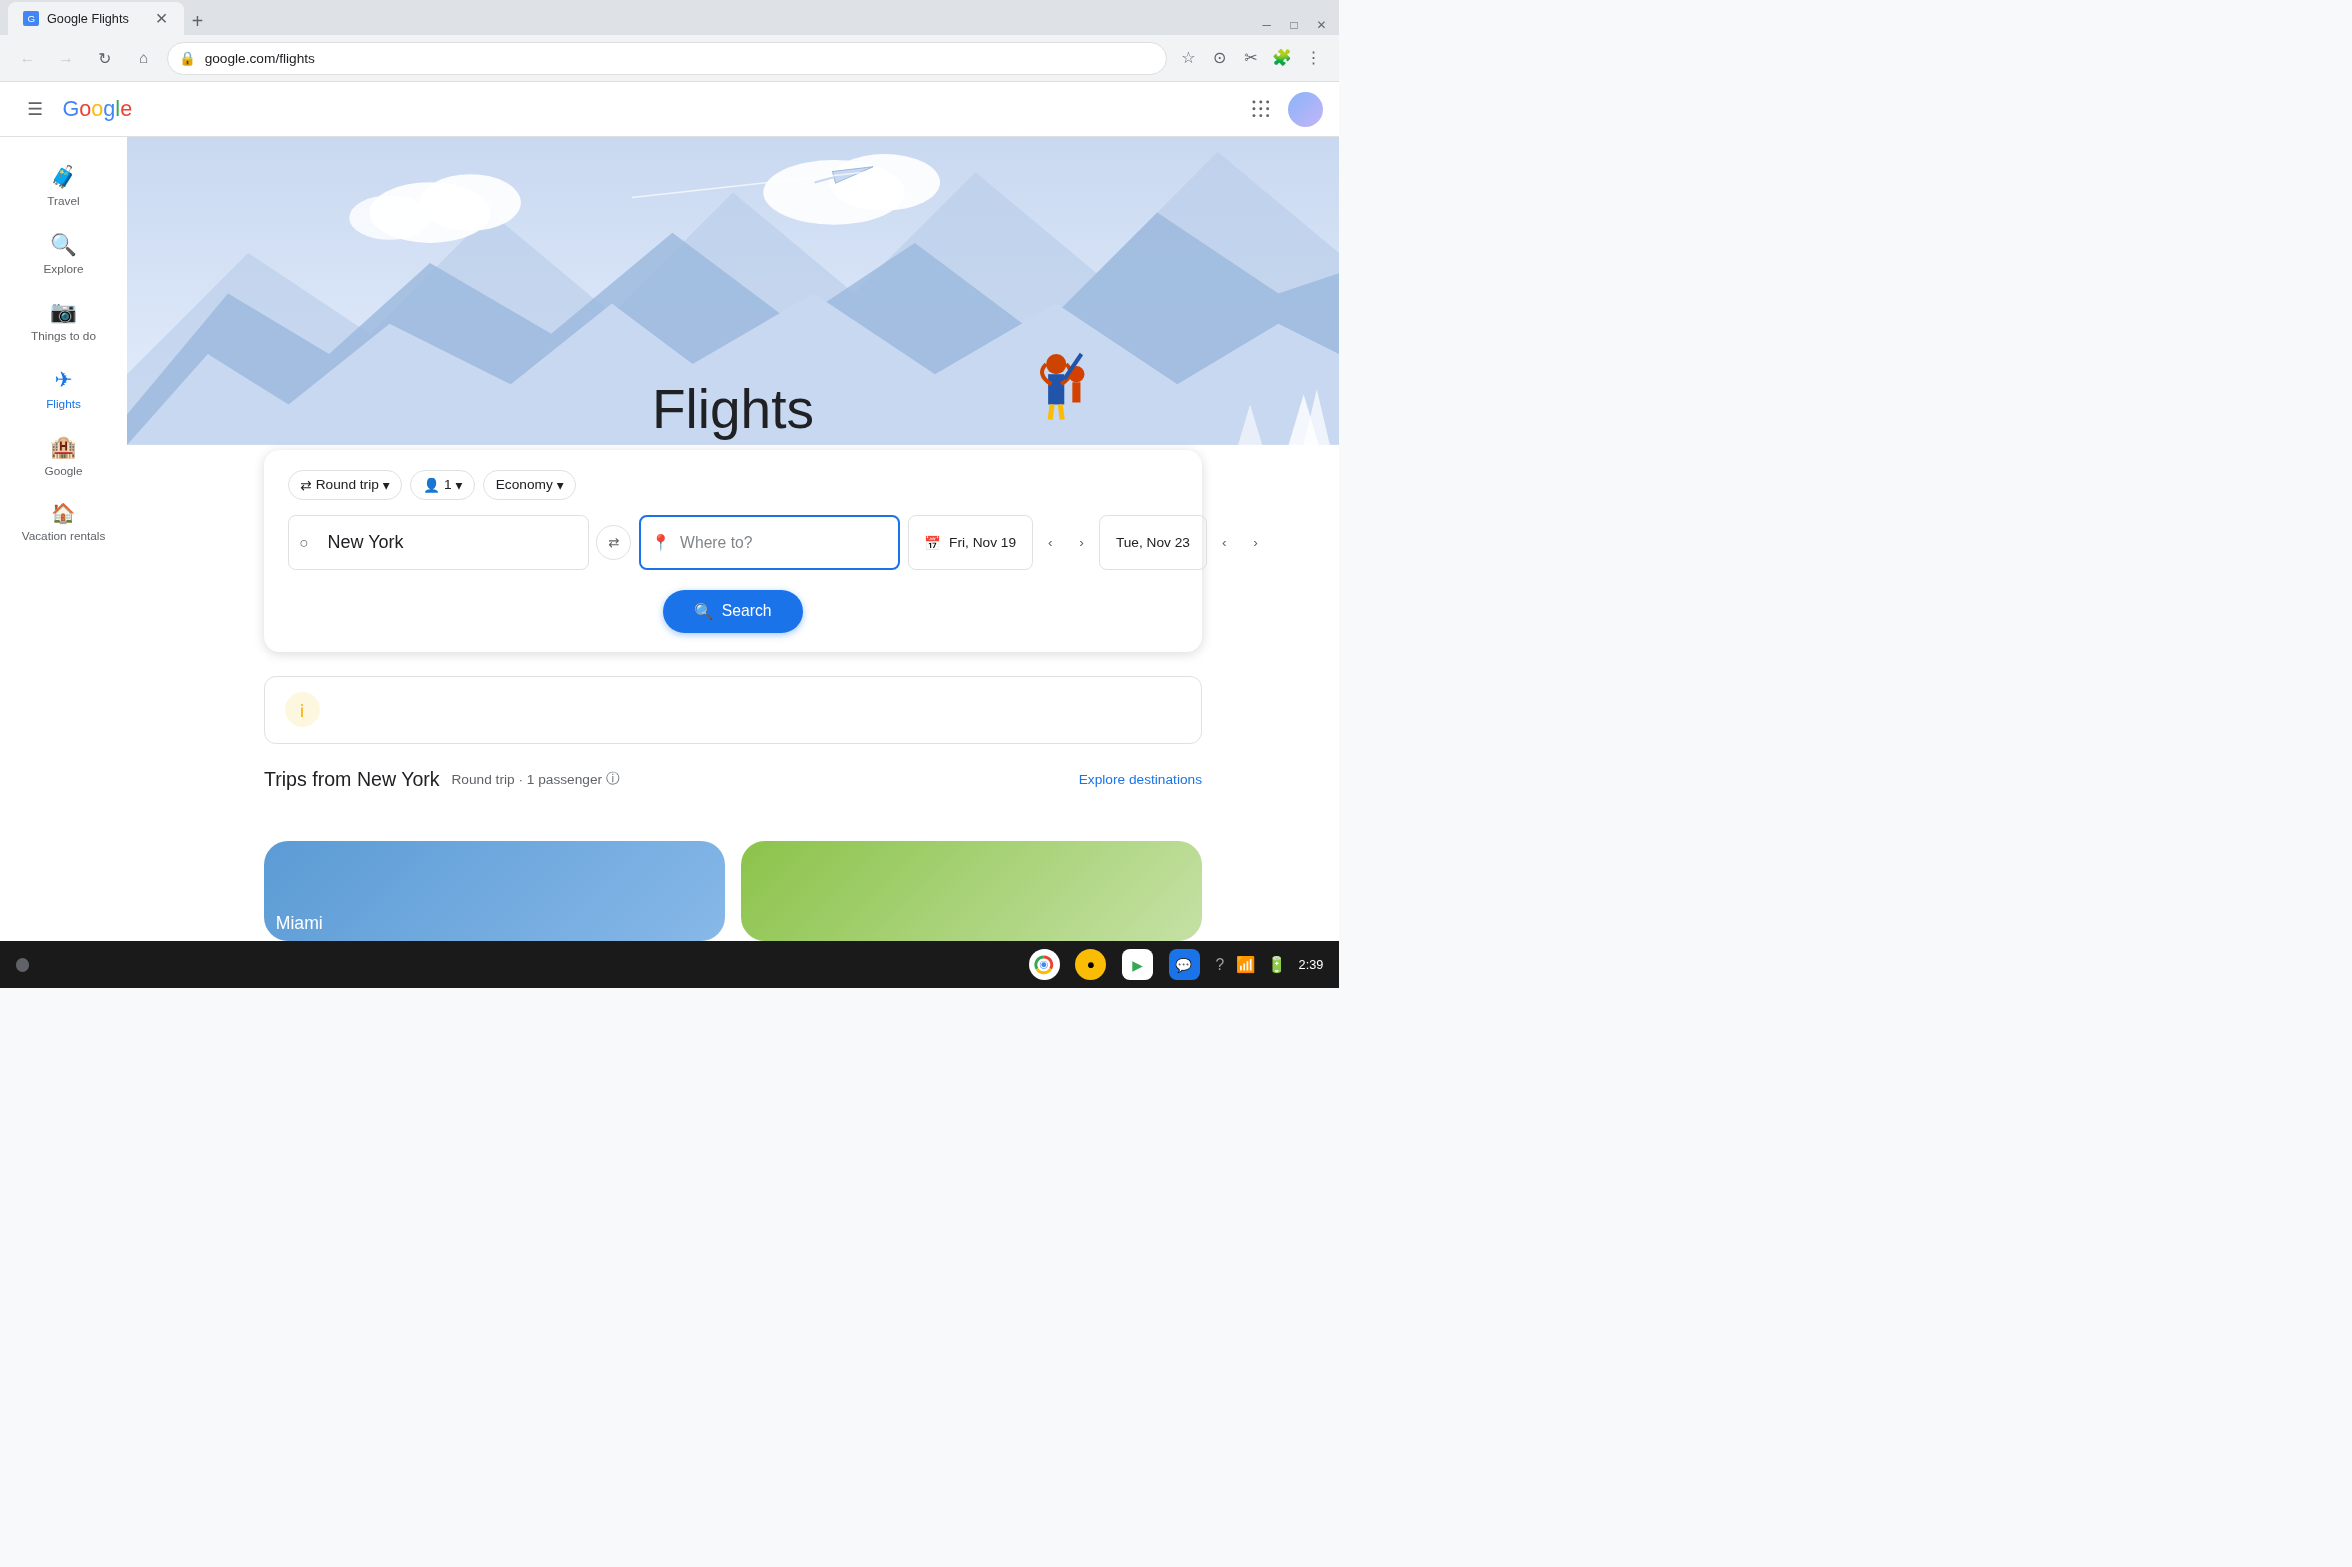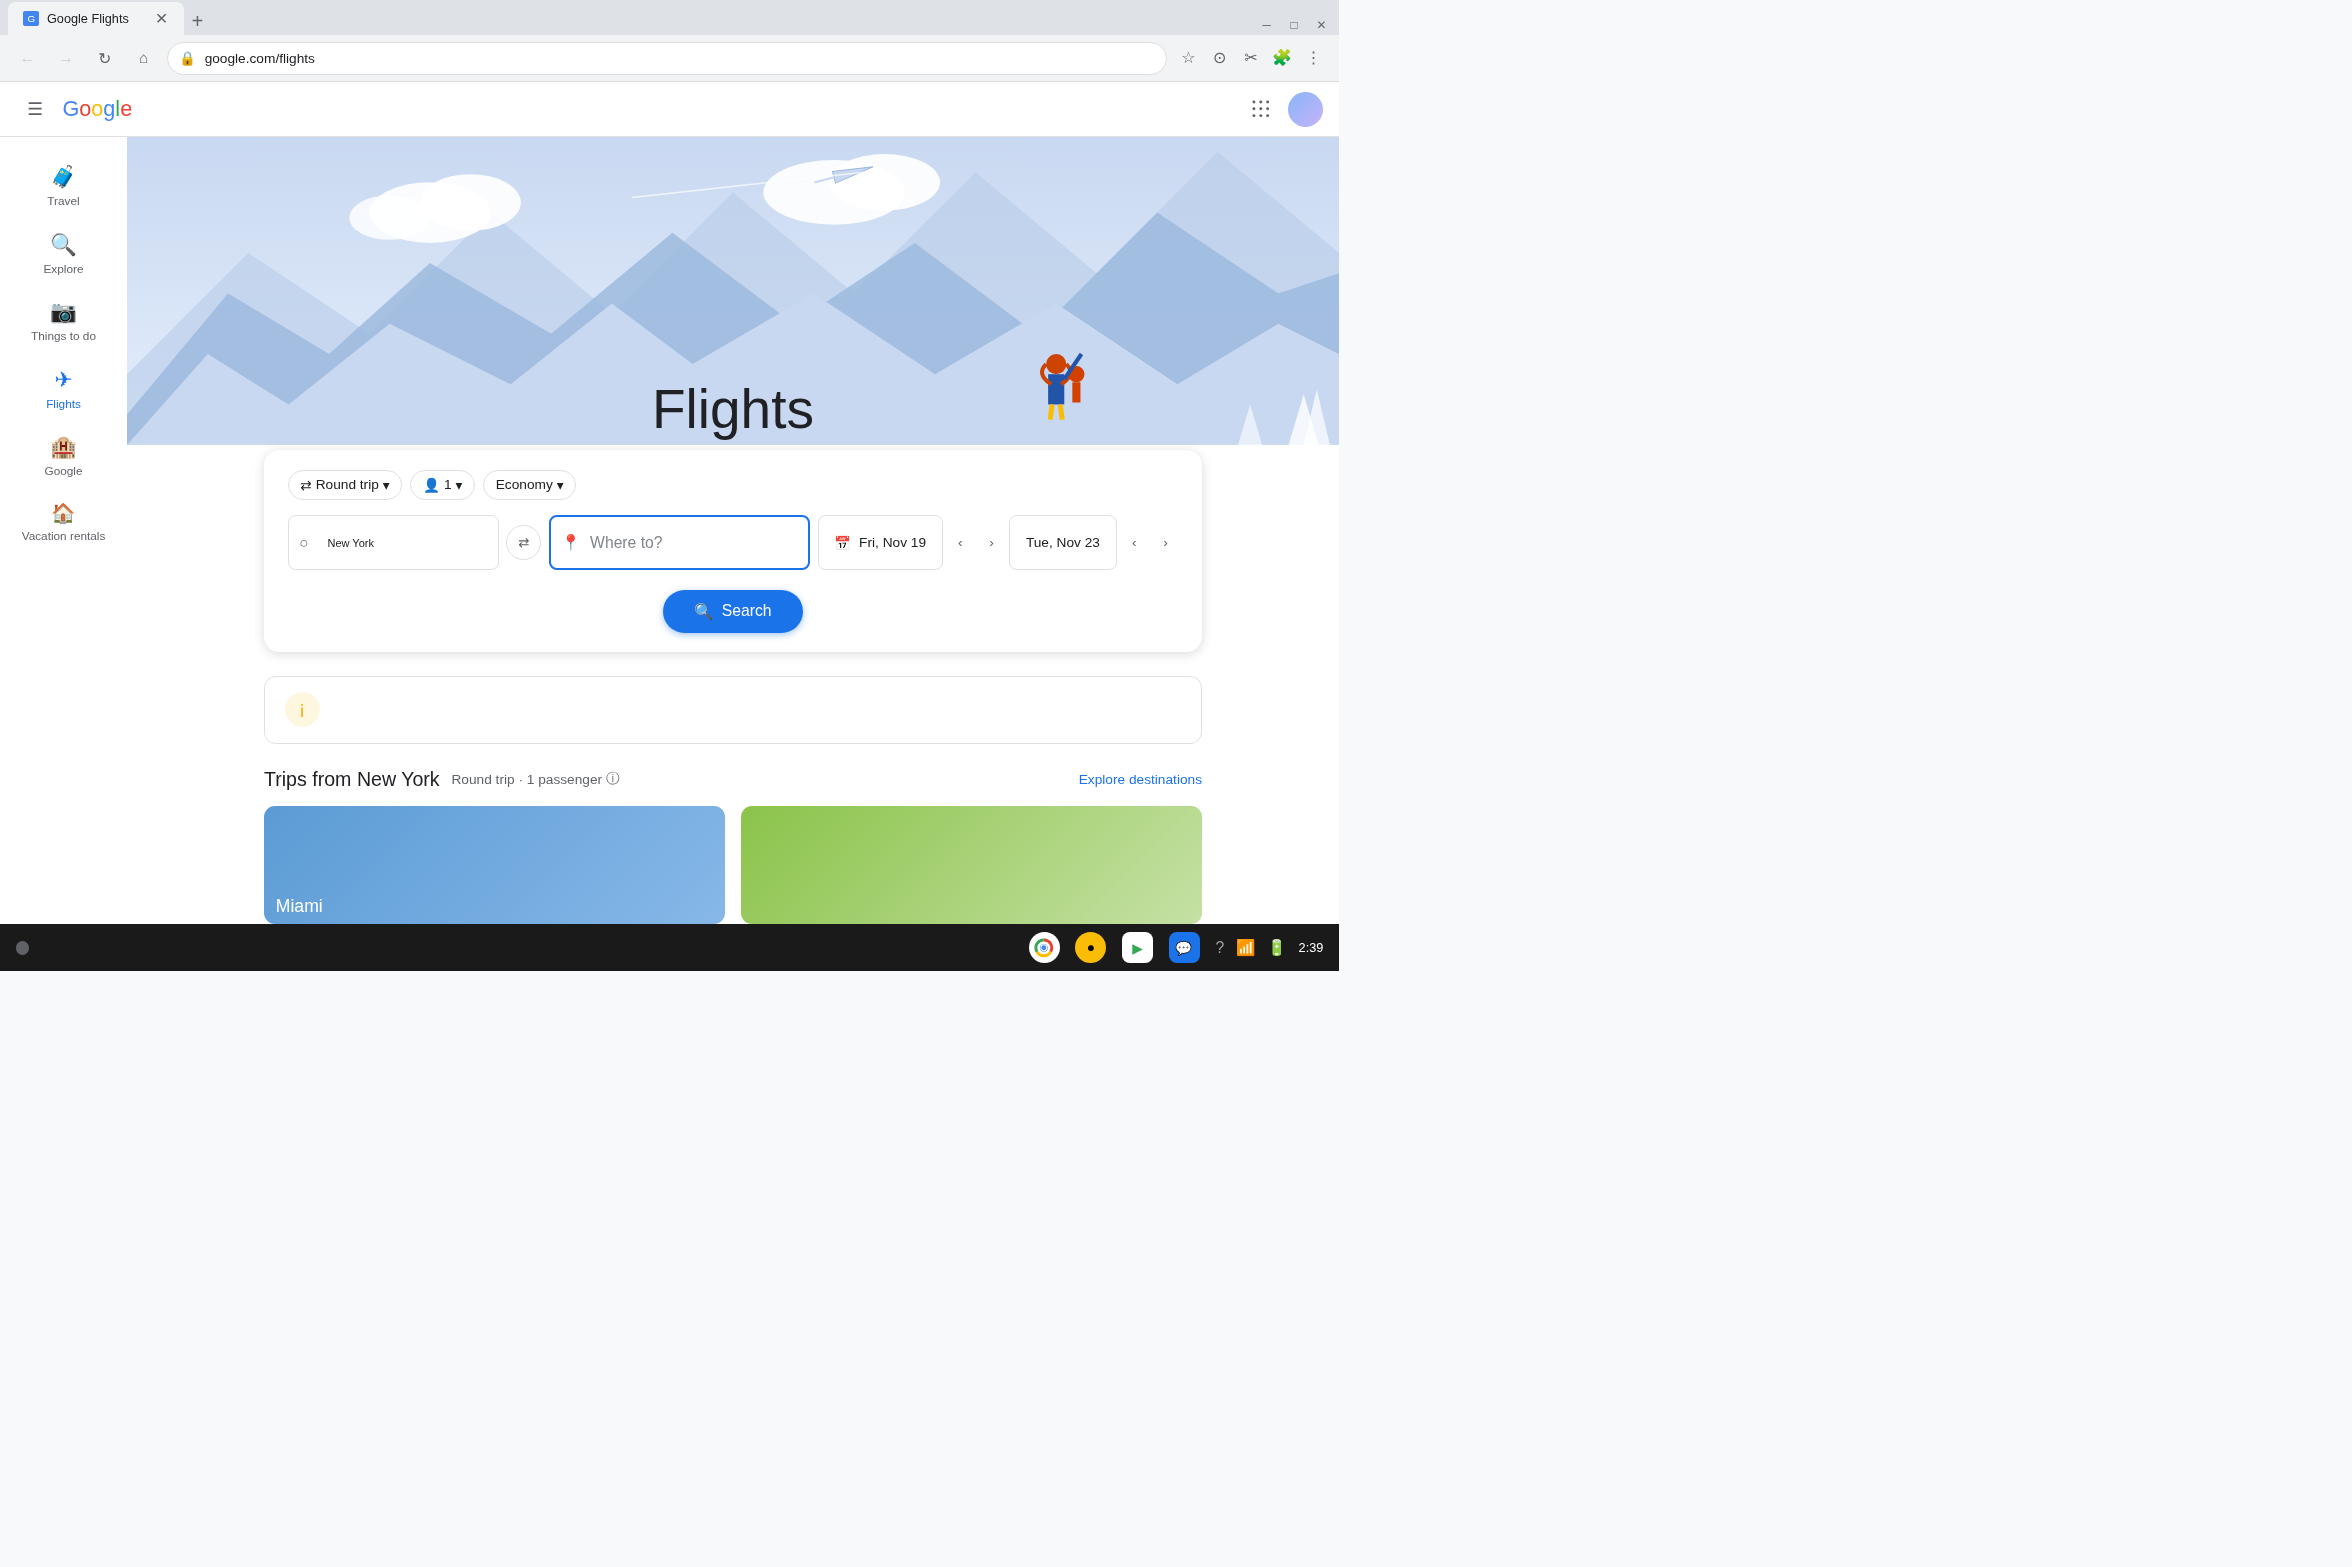--- a/index.html
+++ b/index.html
@@ -52,21 +52,21 @@
     .mountain-svg { width: 100%; height: 100%; }
     .hero-title { position: absolute; bottom: 29px; left: 50%; transform: translateX(-50%); font-size: 55px; font-weight: 400; color: #202124; white-space: nowrap; }
 
     
     .search-container { padding: 0 137px 0 137px; margin-top: -19.6px; position: relative; z-index: 10; }
     .search-box { background: white; border-radius: 15.7px; box-shadow: 0 2px 11.8px rgba(0,0,0,0.15); padding: 19.6px 23.5px; }
     .search-options { display: flex; align-items: center; gap: 7.8px; margin-bottom: 15.7px; }
     .search-option-btn { display: flex; align-items: center; gap: 3.9px; padding: 5.9px 11.8px; border-radius: 19.6px; border: 1px solid #e0e0e0; background: white; cursor: pointer; font-size: 13.7px; color: #202124; }
     .search-fields { display: flex; align-items: center; gap: 7.8px; }
     .search-input-wrap { flex: 1; position: relative; display: flex; align-items: center; }
-    .origin-input { flex: 1; height: 55px; border: 1px solid #e0e0e0; border-radius: 7.8px; padding: 0 28px 0 39px; font-size: 11px; outline: none; color: #202124; }
+    .origin-input { flex: 1; height: 55px; border: 1px solid #e0e0e0; border-radius: 7.8px; padding: 0 28px 0 39px; font-size: 18px; outline: none; color: #202124; }
     .destination-input { flex: 1; height: 55px; border: 2px solid #1a73e8; border-radius: 7.8px; padding: 0 15.7px 0 39px; font-size: 15.7px; outline: none; color: #80868b; }
     .destination-input::placeholder { color: #80868b; }
     .input-icon { position: absolute; left: 11.8px; color: #5f6368; font-size: 15.7px; }
     .swap-btn { width: 35px; height: 35px; border-radius: 50%; border: 1px solid #e0e0e0; background: white; display: flex; align-items: center; justify-content: center; cursor: pointer; color: #5f6368; flex-shrink: 0; }
     .date-fields { display: flex; align-items: center; gap: 3.9px; }
     .date-field { display: flex; align-items: center; gap: 7.8px; padding: 0 15.7px; height: 55px; border: 1px solid #e0e0e0; border-radius: 7.8px; cursor: pointer; font-size: 13.7px; color: #202124; white-space: nowrap; }
     .date-nav { width: 27.4px; height: 27.4px; border-radius: 50%; display: flex; align-items: center; justify-content: center; cursor: pointer; color: #5f6368; font-size: 13.7px; }
     .search-btn-wrap { display: flex; justify-content: center; margin-top: 19.6px; }
     .search-btn { background: #1a73e8; color: white; border: none; border-radius: 23.5px; padding: 11.8px 31px; font-size: 15.7px; cursor: pointer; display: flex; align-items: center; gap: 7.8px; box-shadow: 0 2px 7.8px rgba(26,115,232,0.4); }
 
@@ -80,21 +80,21 @@
     .advisory-link { color: #1a73e8; cursor: pointer; text-decoration: none; }
 
     
     .trips-container { padding: 23.5px 137px 0; }
     .trips-header { display: flex; align-items: center; margin-bottom: 15.7px; }
     .trips-title { font-size: 19.6px; font-weight: 400; color: #202124; }
     .trips-subtitle { font-size: 13.7px; color: #5f6368; margin-left: 11.8px; }
     .info-icon { color: #5f6368; font-size: 13.7px; margin-left: 3.9px; cursor: pointer; }
     .explore-btn { margin-left: auto; color: #1a73e8; font-size: 13.7px; cursor: pointer; text-decoration: none; }
     .trips-grid { display: flex; gap: 15.7px; }
-    .trip-card { flex: 1; height: 118px; border-radius: 11px; overflow: hidden; position: relative; background: #e8f0fe; }
+    .trip-card { flex: 1; height: 100px; border-radius: 24px; overflow: hidden; position: relative; background: #e8f0fe; margin-top: 35px; }
 
     
     .taskbar { background: #1a1a1a; height: 47px; display: flex; align-items: center; padding: 0 15.7px; gap: 15.7px; }
     .taskbar-indicator { width: 13.7px; height: 13.7px; border-radius: 50%; background: #5f6368; }
     .taskbar-spacer { flex: 1; }
     .taskbar-apps { display: flex; gap: 15.7px; align-items: center; }
     .taskbar-app-icon { width: 31px; height: 31px; border-radius: 50%; display: flex; align-items: center; justify-content: center; cursor: pointer; }
     .taskbar-right { display: flex; align-items: center; gap: 11.8px; }
     .taskbar-time { color: white; font-size: 12.7px; }
     .taskbar-icon { color: #9aa0a6; font-size: 15.7px; }

